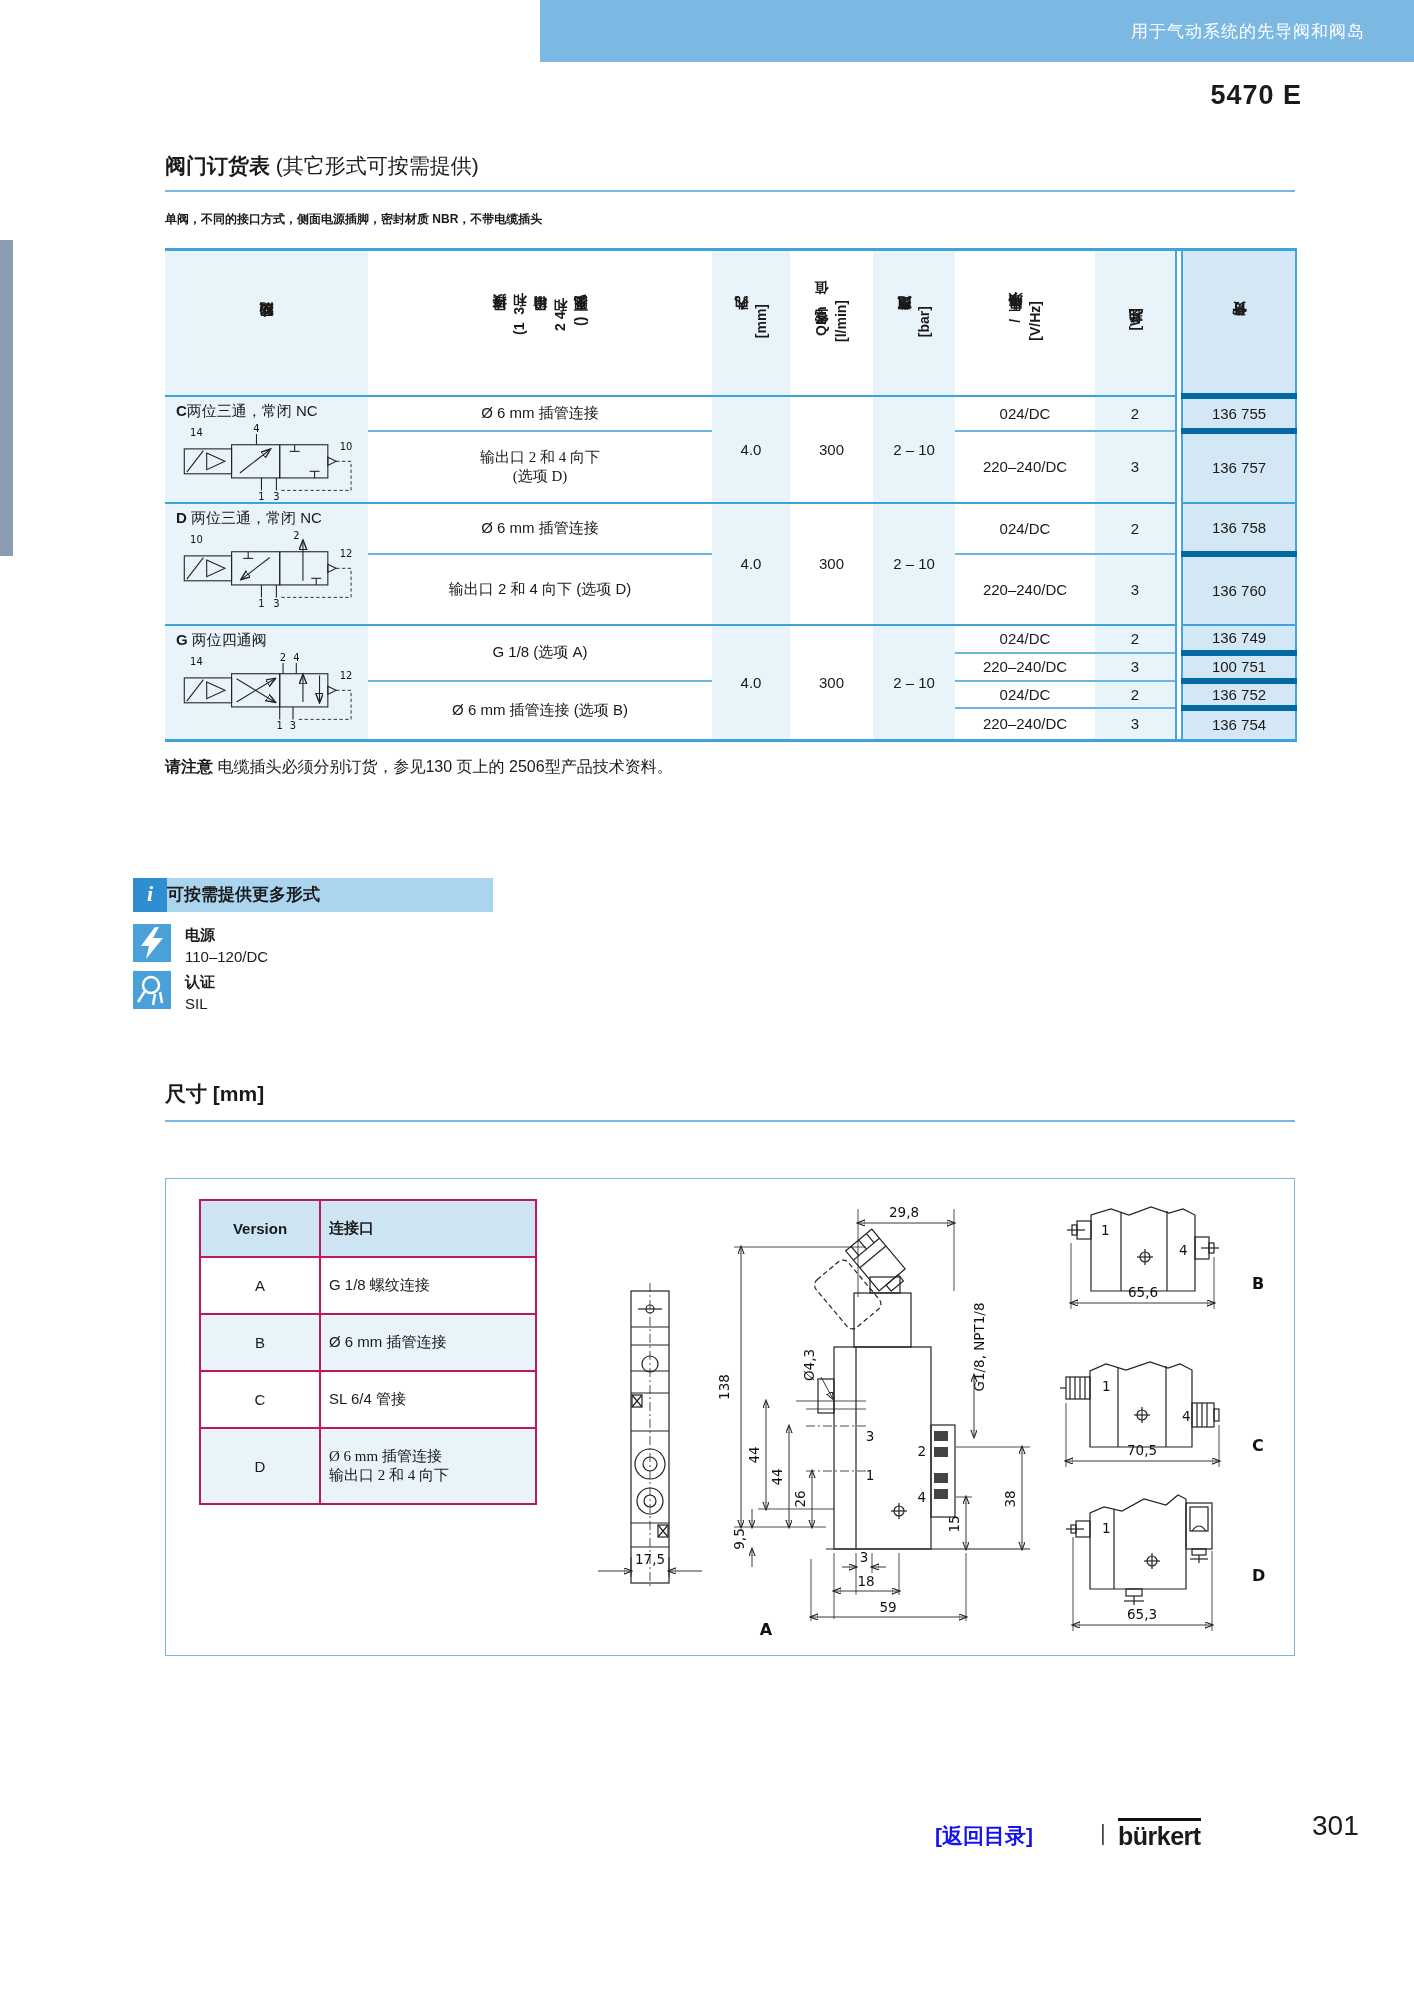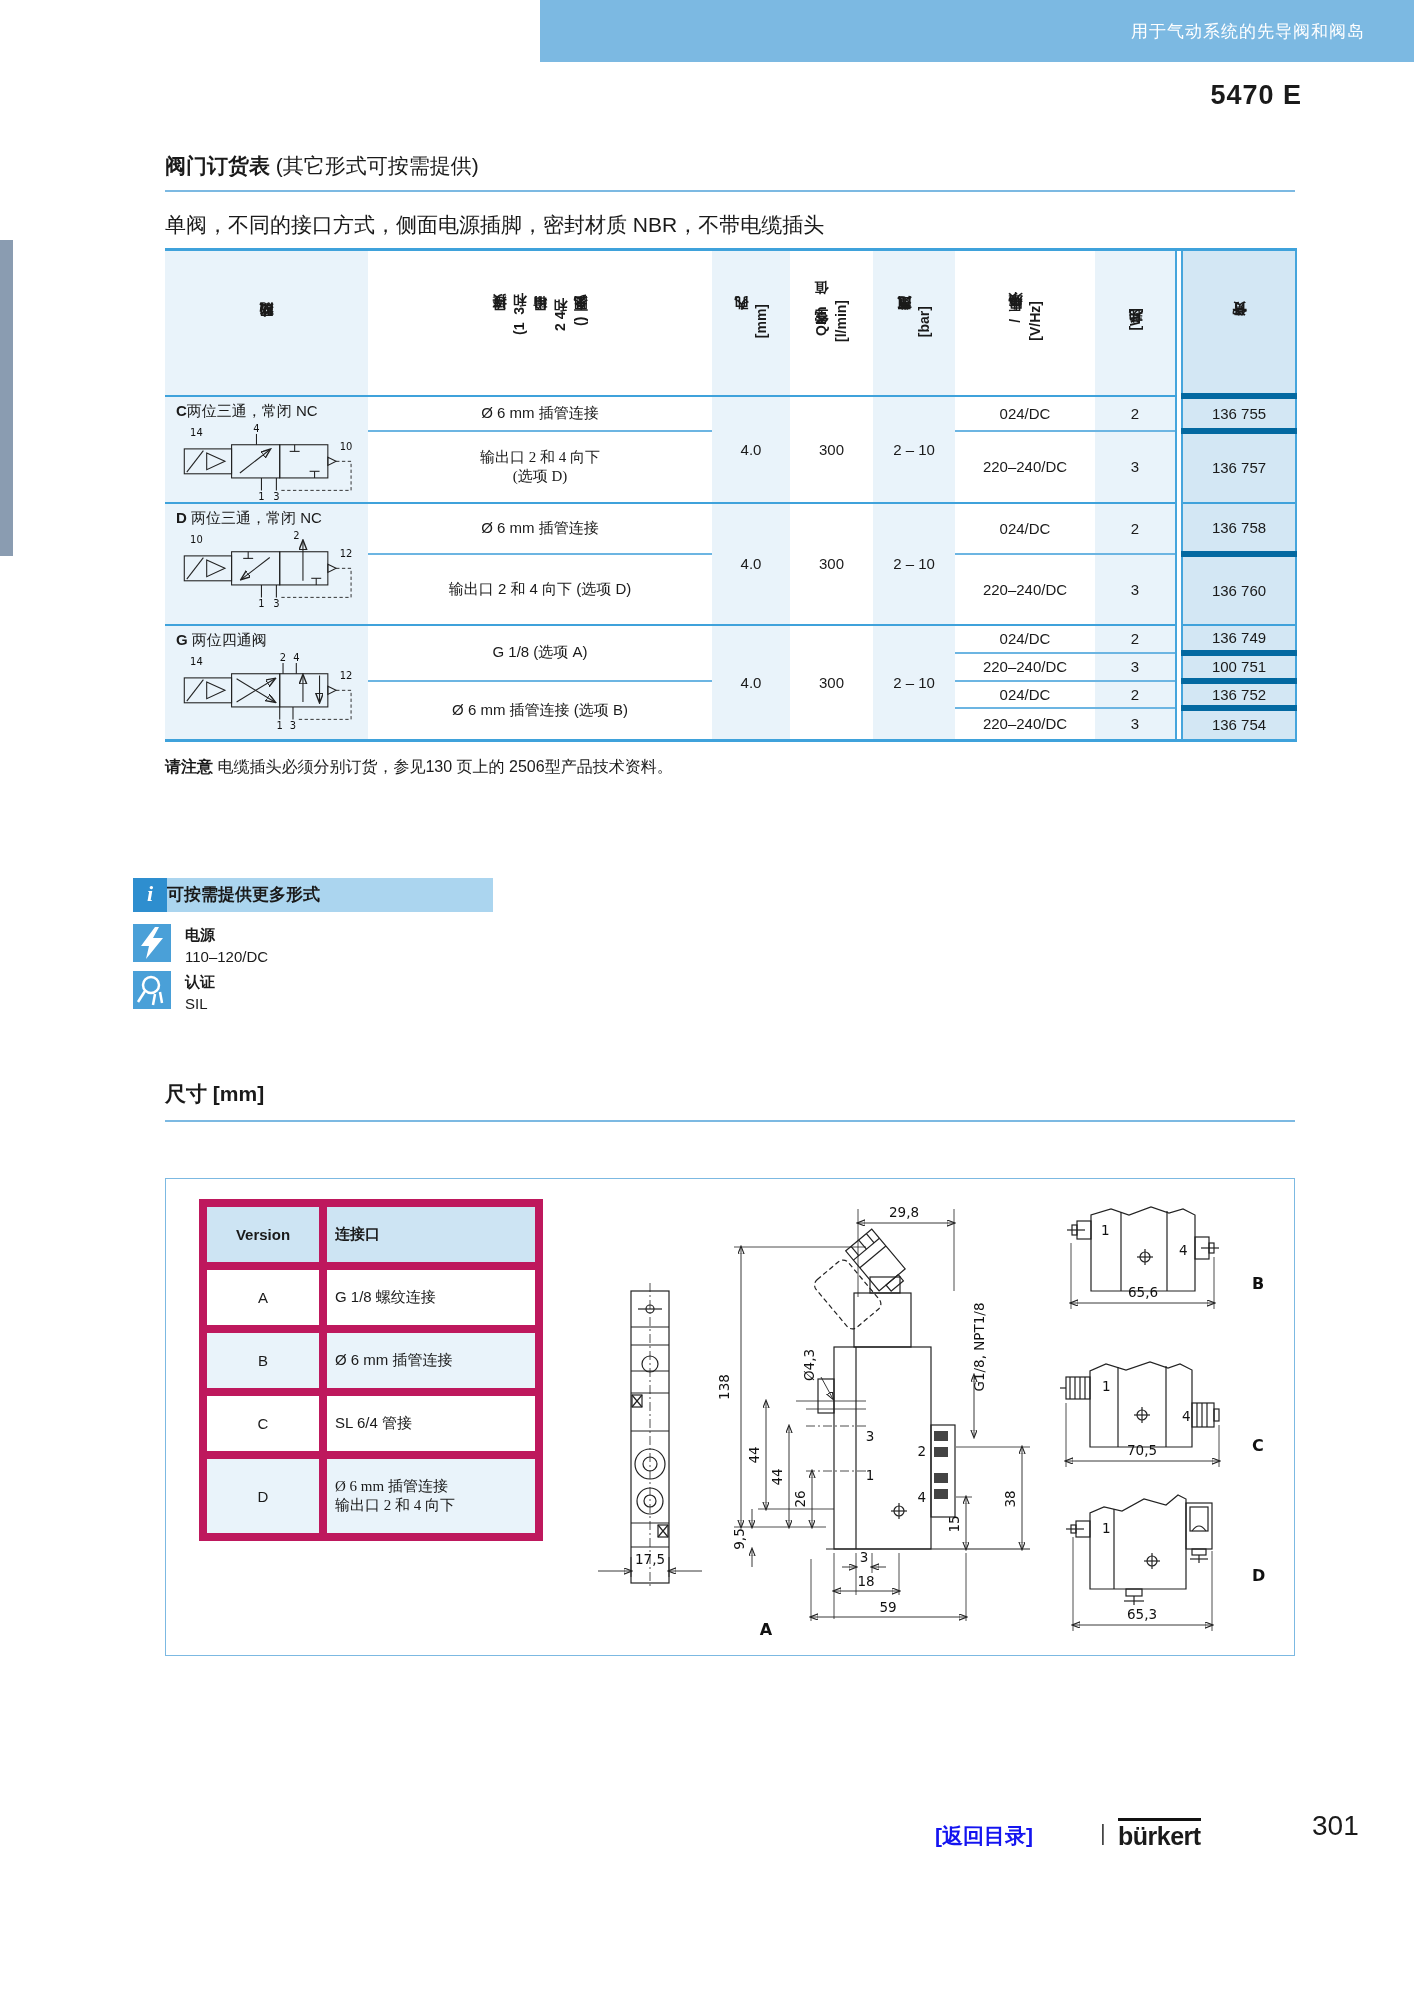--- a/index.html
+++ b/index.html
@@ -15,21 +15,21 @@
     display:flex; align-items:center; justify-content:flex-end; padding-right:49px;
     color:#ffffff; font-size:17px; letter-spacing:1px; }
   .doc-code { left:1000px; top:80px; width:302px; text-align:right;
     font-size:27px; font-weight:bold; letter-spacing:1px; }
   .edge-tab { left:0; top:240px; width:13px; height:316px; background:#8a9cb1; }
 
   
   .sec-title { font-size:21px; }
   .sec-title b { font-weight:bold; }
   .rule { height:2px; background:#7cb9e2; }
-  .subtitle { font-size:21px; font-weight:normal; }
+  .subtitle { font-size:12px; font-weight:bold; }
 
   
   .otbl-wrap { left:165px; top:248px; width:1131px; }
   table.otbl { border-collapse:collapse; table-layout:fixed; width:1131px;
     border-top:3px solid #3fa2db; border-bottom:3px solid #3fa2db; font-size:15px; }
   col.bgA { background:#e9f3fa; } col.bgW { background:#ffffff; }
   col.bgO { background:#d3e7f4; } col.bgG { background:#ffffff; }
   .otbl thead tr { height:146px; }
   .otbl th { border-bottom:2px solid #3fa2db; font-weight:bold; vertical-align:middle;
     text-align:center; padding:0; }
@@ -65,21 +65,21 @@
   .ibar { width:326px; height:34px; background:#abd5ef; font-weight:bold; font-size:17px;
     line-height:34px; }
   .info-item { display:flex; gap:14px; }
   .iicon { width:38px; height:38px; background:#4aa0d8; flex:0 0 38px; }
   .info-item .t { font-weight:bold; font-size:15px; line-height:1.45; }
   .info-item .v { font-size:15px; line-height:1.45; }
 
   
   .dims-box { left:165px; top:1178px; width:1130px; height:478px; border:1px solid #7cb9e2; }
   table.vt { position:absolute; left:33px; top:20px; border-collapse:collapse; font-size:15px; }
-  .vt th,.vt td { border:8px solid #be185d; padding:18px 8px; }
+  .vt th,.vt td { border:2px solid #be185d; padding:18px 8px; }
   .vt th { background:#cde4f3; text-align:left; font-weight:bold; height:25px; }
   .vt th.vcol { text-align:center; width:120px; }
   .vt td.vcell { text-align:center; }
   .vt td.dcell { width:216px; }
   .vt tr.alt td { background:#e9f3fa; }
   .vt tr td { height:25px; }
 
   svg.dwg { position:absolute; left:0; top:0; }
   .dwg line,.dwg rect,.dwg path,.dwg circle,.dwg polyline,.dwg polygon { stroke:#222; fill:none; stroke-width:1.2px; }
   .dwg .dim { stroke-width:0.9px; }

